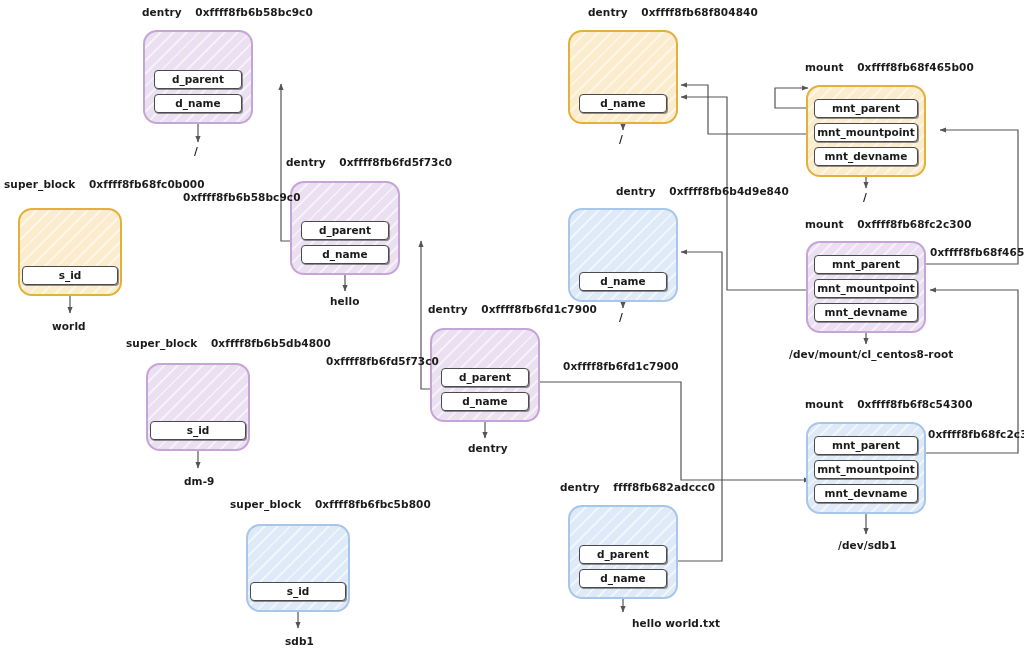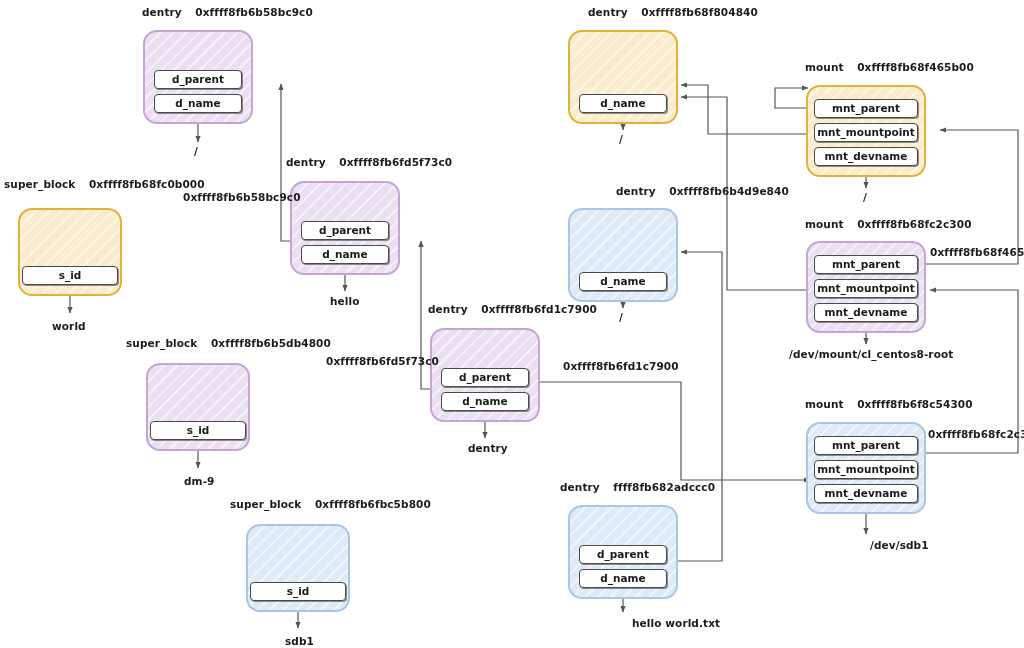--- a/index.html
+++ b/index.html
@@ -257,16 +257,16 @@
   <div class="cap title" style="left:805px; top:398px;">
     <span>mount</span>
     <span style="display:inline-block;width:6px"></span>
     <span>0xffff8fb6f8c54300</span>
   </div>
   <div class="node blue" style="left:806px; top:422px; width:120px; height:92px;">
     <div class="field wide">mnt_parent</div>
     <div class="field wide">mnt_mountpoint</div>
     <div class="field wide">mnt_devname</div>
   </div>
-  <div class="cap val" style="left:838px; top:539px;margin-left:32px;">/dev/sdb1</div>
+  <div class="cap val" style="left:838px; top:539px;">/dev/sdb1</div>
   <div class="cap val" style="left:928px; top:428px;">0xffff8fb68fc2c300</div>
 
 </div>
 
 </body></html>

